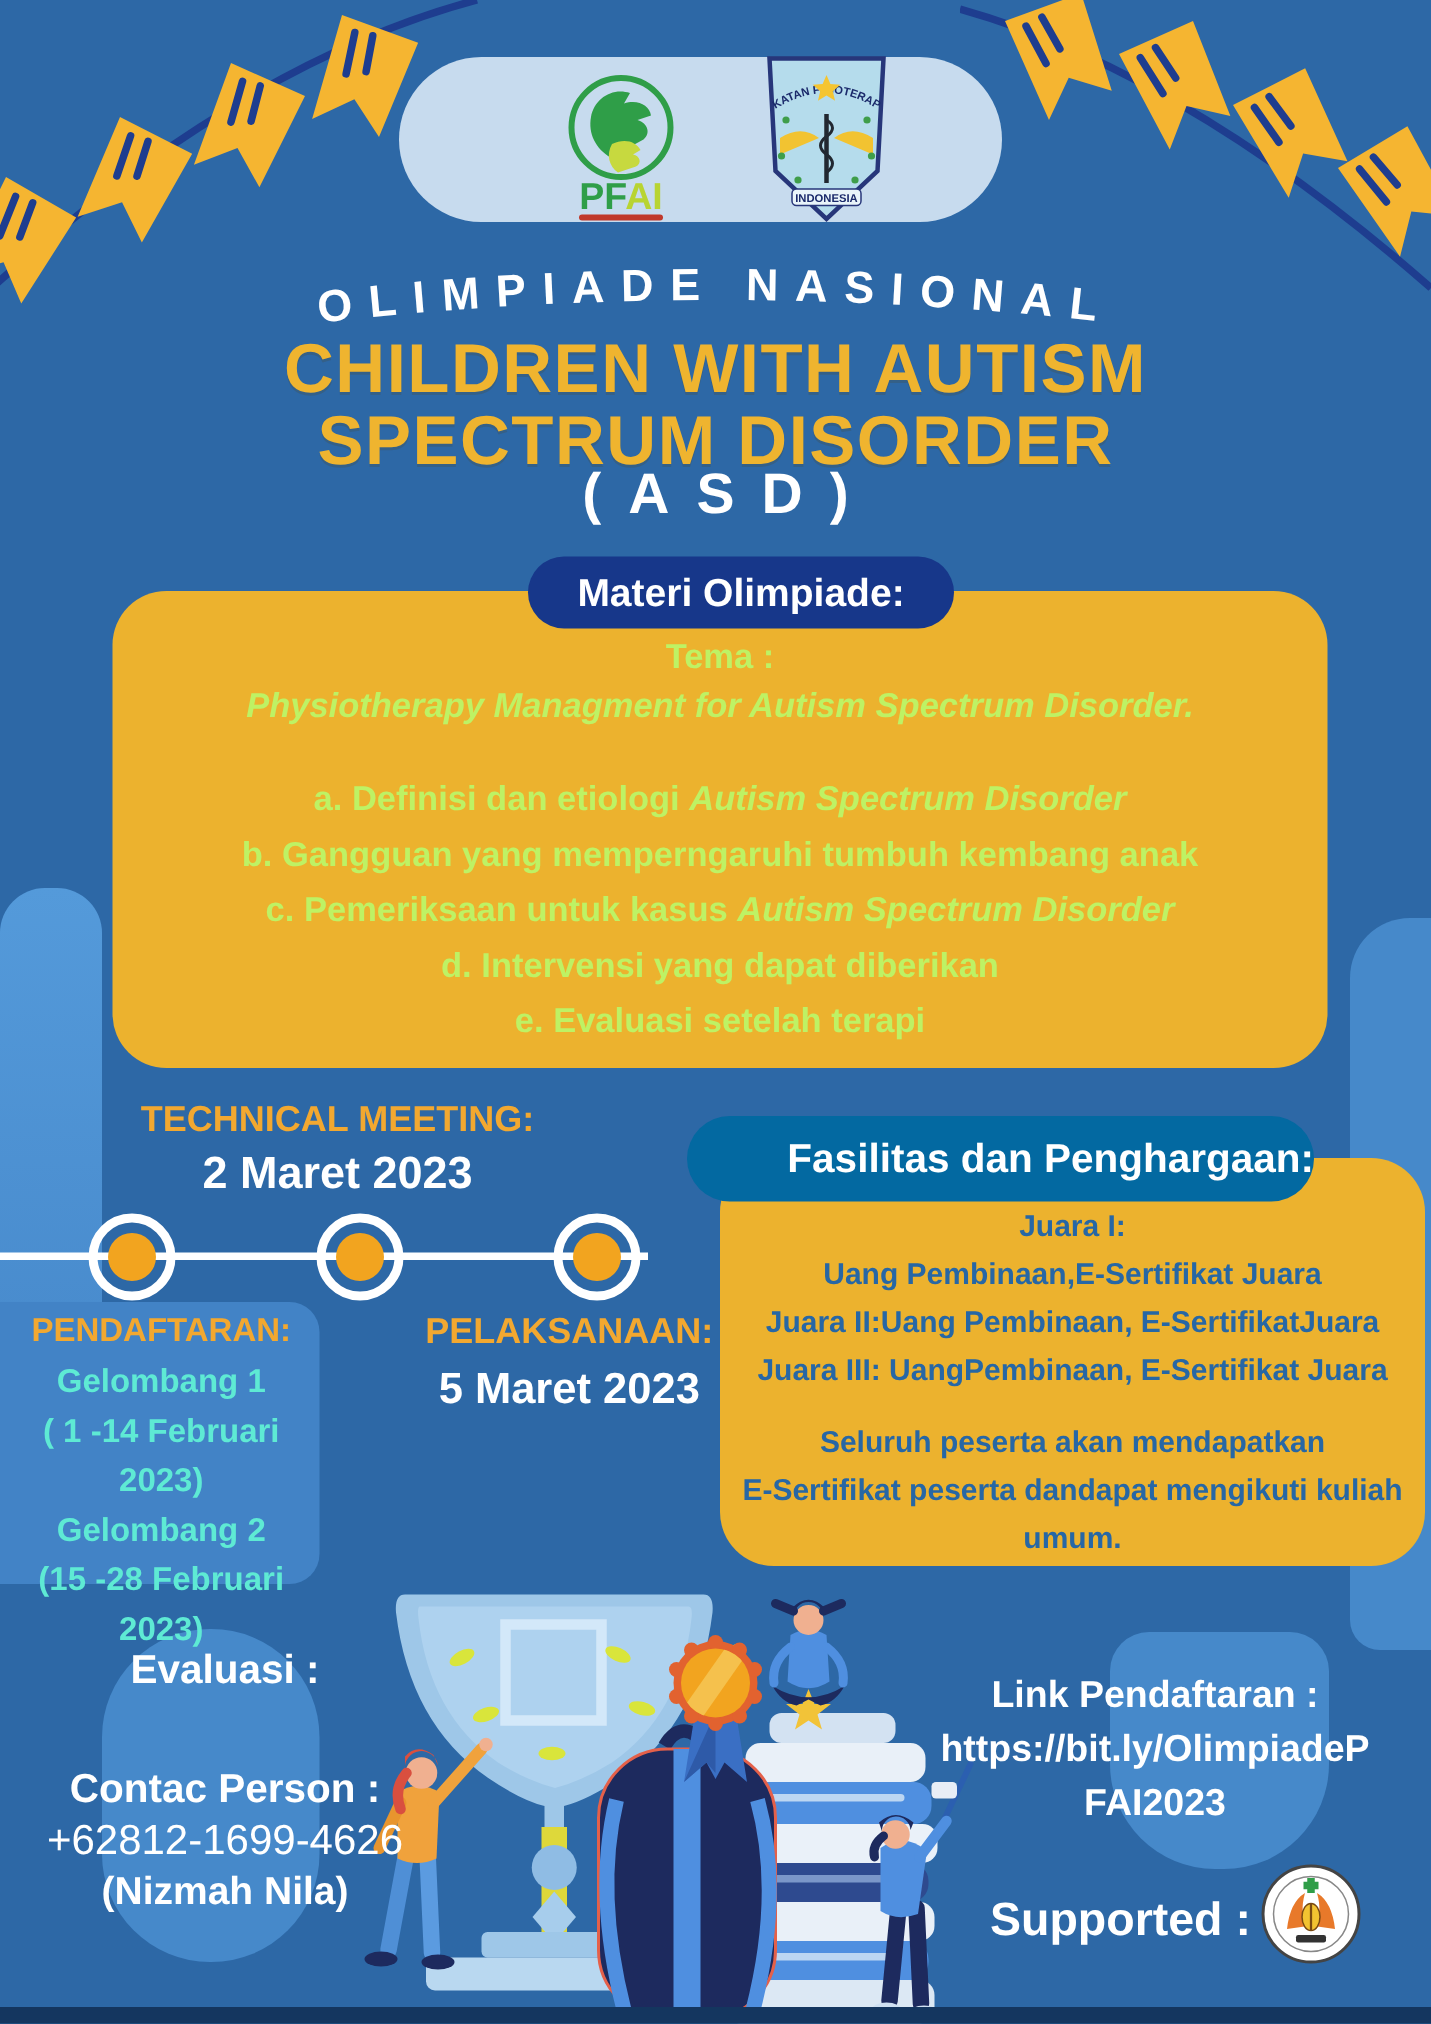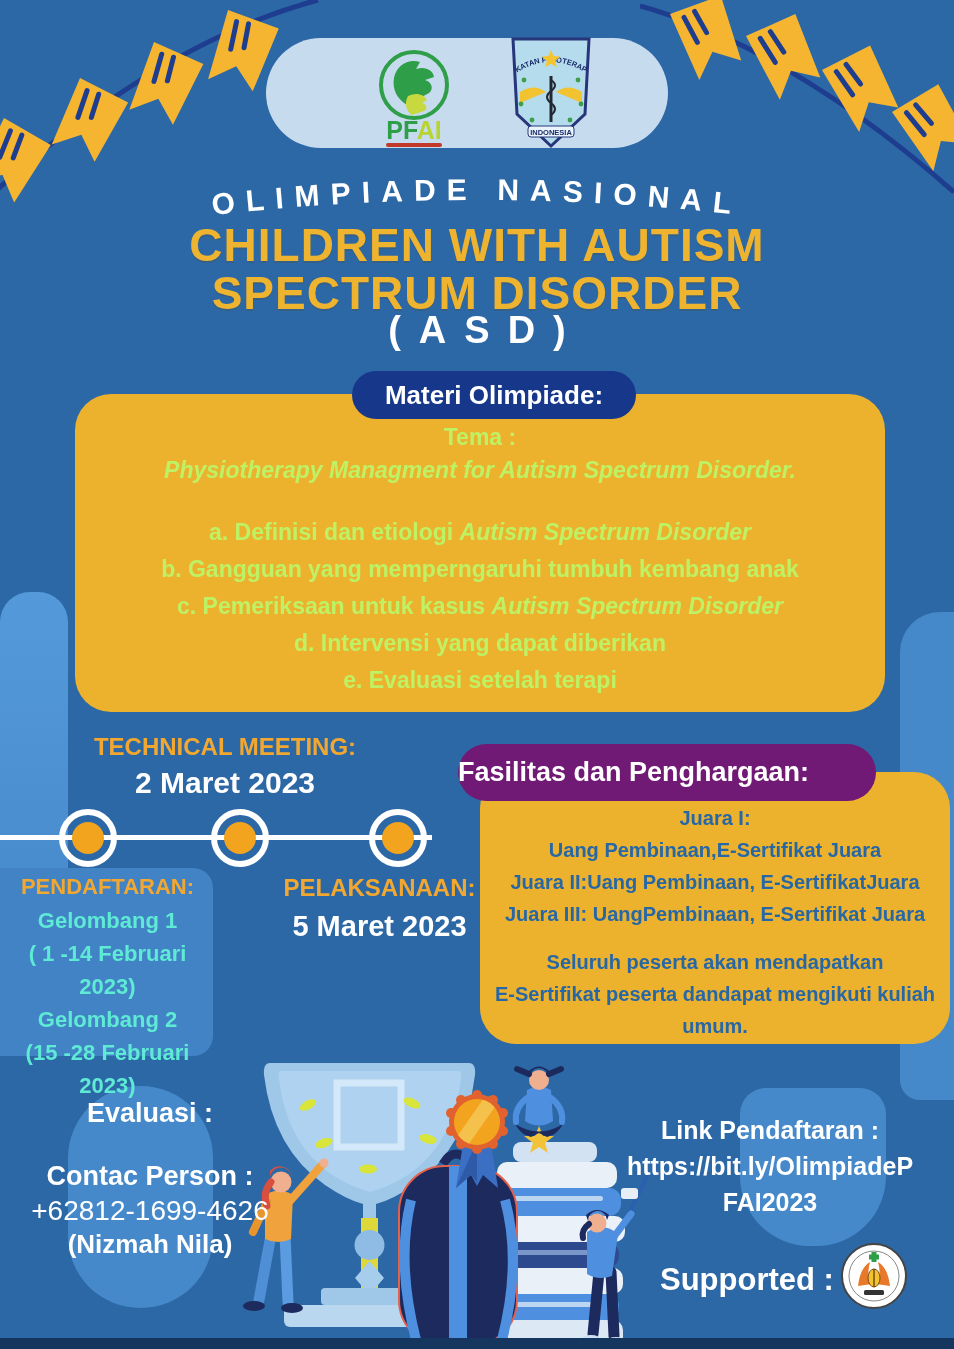--- a/index.html
+++ b/index.html
@@ -39,27 +39,27 @@
   .tlLine{left:0;top:835px;width:432px;height:5px;background:#fff;z-index:8;}
   .tlNode{width:58px;height:58px;border:6px solid #fff;border-radius:50%;box-sizing:border-box;z-index:9;}
   .tlDot{width:32px;height:32px;background:#f2a41f;border-radius:50%;margin:7px;}
   .pendBlock{left:0;top:874px;width:215px;text-align:center;z-index:7;}
   .pendBlock .yellowLabel{font-size:22px;}
   .pendLines{margin-top:4px;color:#5eead4;font-size:22px;font-weight:700;line-height:33px;}
   .pelakBlock{left:282px;top:874px;width:195px;text-align:center;z-index:7;}
   .pelakDate{color:#fff;font-size:29px;font-weight:800;margin-top:8px;}
   
   .fasBox{left:480px;top:772px;width:470px;height:272px;background:#ecb22e;border-radius:36px;z-index:6;}
-  .fasPill{left:458px;top:744px;width:418px;height:57px;background:#701a75;border-radius:30px;color:#fff;font-size:27px;font-weight:800;text-align:left;line-height:57px;z-index:7;}
+  .fasPill{left:458px;top:744px;width:418px;height:57px;background:#0369a1;border-radius:30px;color:#fff;font-size:27px;font-weight:800;text-align:right;line-height:57px;z-index:7;}
   .fasContent{left:492px;top:802px;width:446px;text-align:center;color:#2767a5;font-weight:700;font-size:20px;line-height:32px;z-index:7;}
   .fasSpacer{height:16px;}
   
   .contactBlock{left:10px;top:1098px;width:280px;text-align:center;color:#fff;z-index:7;}
   .cInformasi{font-size:27px;font-weight:700;}
-  .cPerson{font-size:27px;font-weight:600;margin-top:32px;}
+  .cPerson{font-size:27px;font-weight:600;margin-top:48px;}
   .cPhone{font-size:28px;font-weight:400;line-height:37px;}
   .cName{font-size:26px;font-weight:600;}
   .linkBlock{left:615px;top:1092px;width:310px;text-align:center;color:#fff;font-size:25px;font-weight:700;line-height:36px;z-index:7;margin-top:20px;}
   .supportedLabel{left:660px;top:1262px;color:#fff;font-size:31px;font-weight:600;z-index:7;}
   .badgeSvg{left:840px;top:1242px;z-index:7;}
   .illoSvg{left:233px;top:1040px;z-index:6;}
   .flagSvg{z-index:4;}
 </style>
 </head>
 <body>

